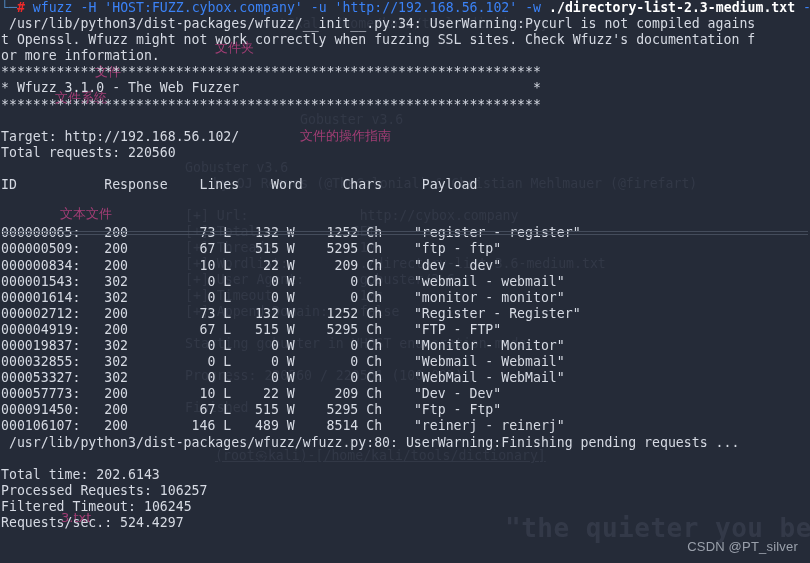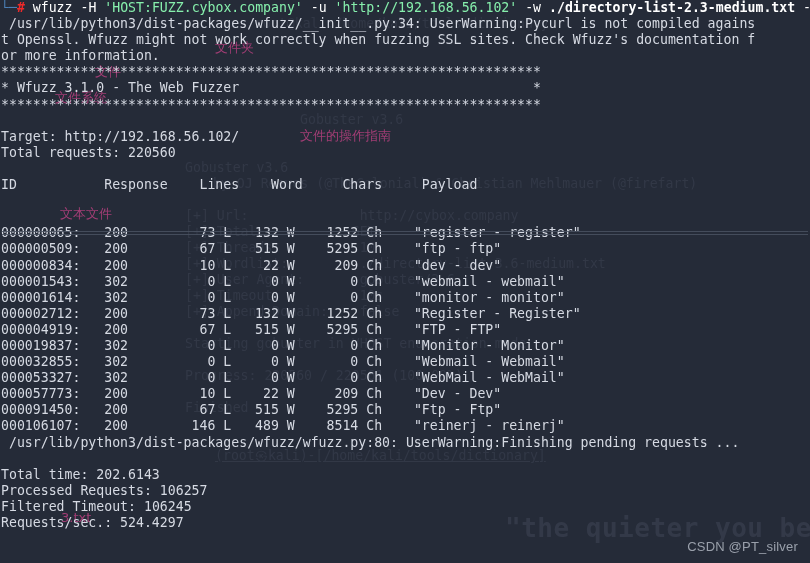--- a/index.html
+++ b/index.html
@@ -59,22 +59,22 @@
   .line {
     white-space: pre;
     height: 16.1px;
     padding-left: 1px;
   }
   .blank { height: 16.1px; }
 
   
   .c-blue   { color: #4b7fb5; }
   .c-red    { color: #ef2929; font-weight: bold; }
-  .c-cyan   { color: #ffffff; }
-  .c-orange { color: #86efac; margin-top: 46px; }
+  .c-cyan   { color: #3b82f6; }
+  .c-orange { color: #3b82f6; margin-top: 46px; }
   .c-bold   { color: #ffffff; font-weight: bold; }
   .c-body   { color: #d6dae3; }
 
   
   .rule {
     position: absolute;
     z-index: 3;
     height: 1px;
     background: #4a5262;
     opacity: 0.85;

